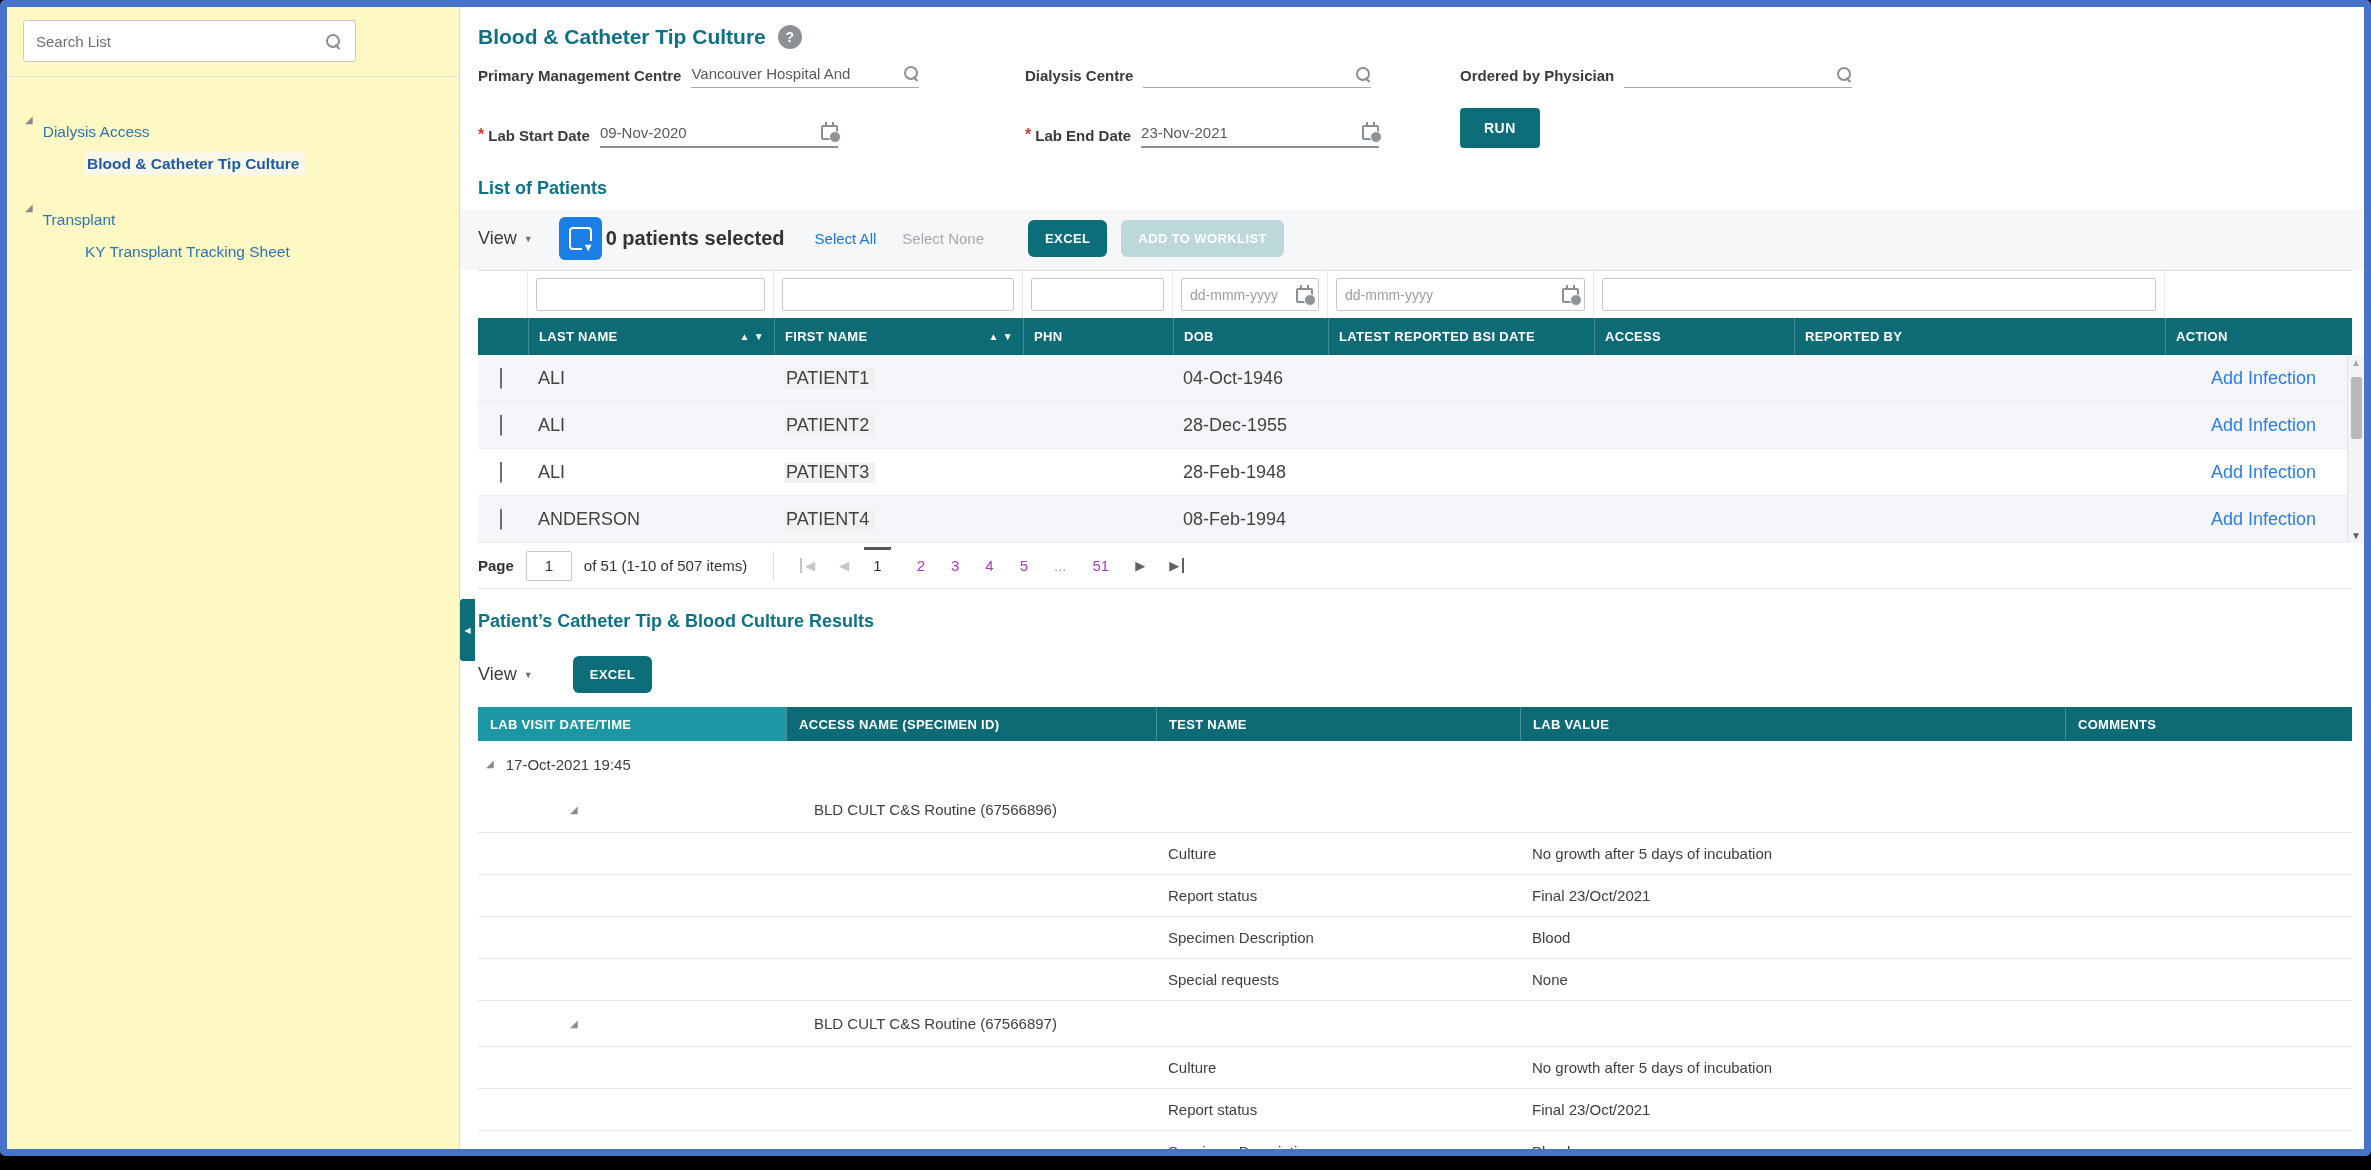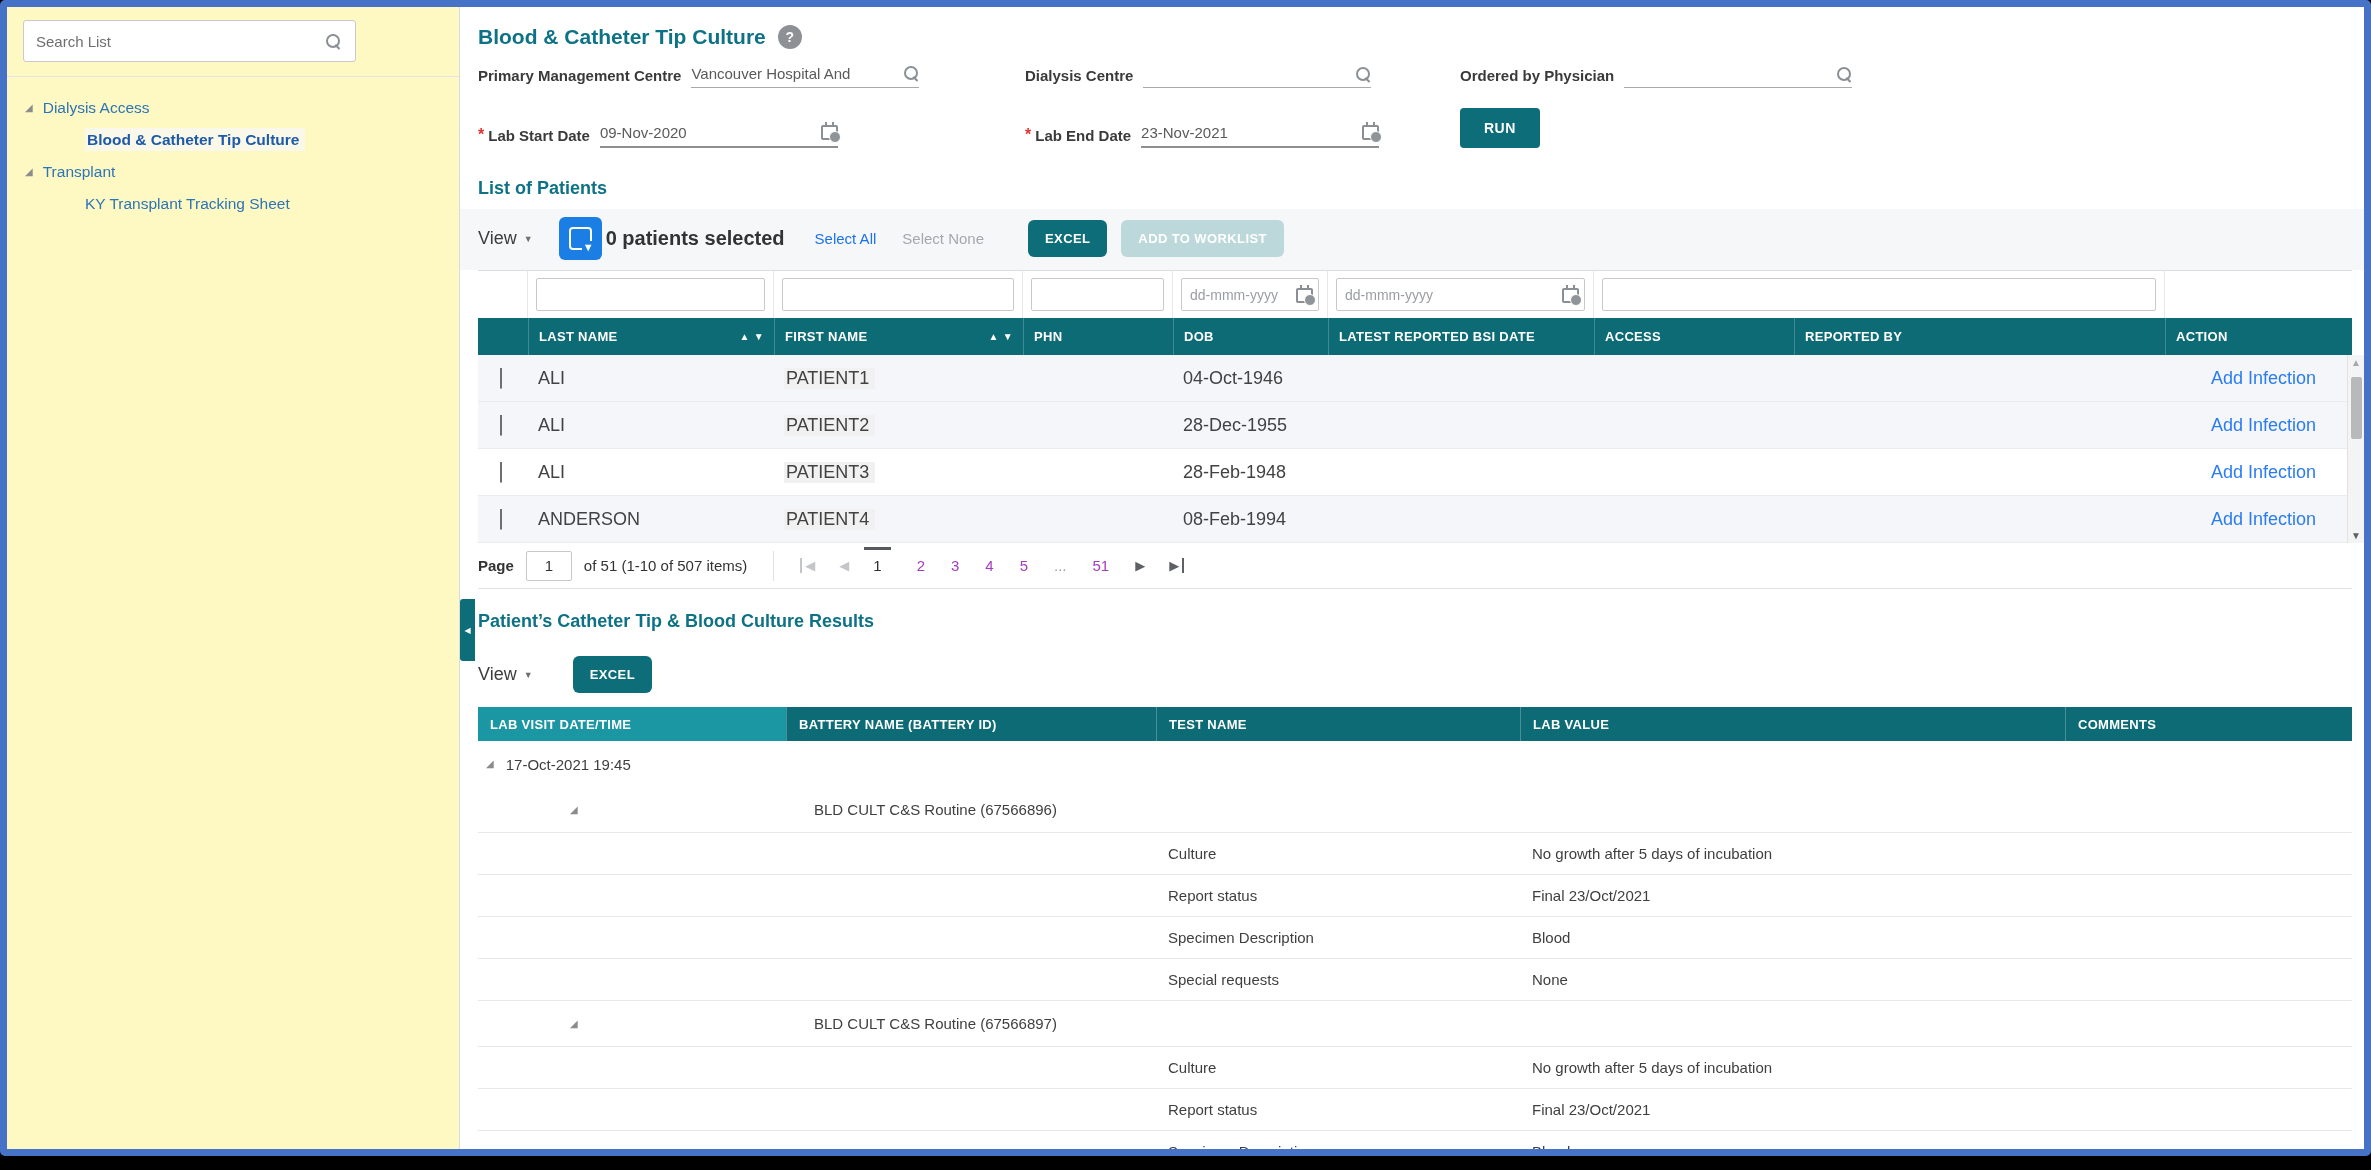--- a/index.html
+++ b/index.html
@@ -20,21 +20,21 @@
   .mag::before { content:""; position:absolute; left:0; top:0; width:10px; height:10px;
                  border:2px solid #8a8f94; border-radius:50%; }
   .mag::after { content:""; position:absolute; left:10px; top:10px; width:6px; height:2px;
                 background:#8a8f94; transform:rotate(45deg); transform-origin:0 0; }
   .search-wrap .mag { position:absolute; right:14px; top:13px; }
   .sidebar-divider { border-bottom:1px solid #e3e3e3; margin-top:14px; }
   .tree { padding:22px 0 0 18px; }
   .tree-group { display:flex; align-items:center; margin-bottom:14px; cursor:pointer; }
   .tri { font-size:10px; color:#8c8c8c; line-height:1; display:inline-block; }
   .tree-group .tri { margin-right:10px; }
-  .tree-label { color:#2e74b6; font-size:15.5px; }
+  .tree-label { color:#2e74b6; font-size:15.5px;margin-top:24px; }
   .tree-child { margin:0 0 14px 60px; cursor:pointer; }
   .tree-child-label { color:#2e74b6; font-size:15.5px; }
   .tree-child.selected .tree-child-label { color:#1e5aa7; font-weight:700; background:#faf8e9; padding:3px 6px 3px 2px; }
 
   
   .content { flex:1; padding:10px 12px 0 18px; overflow:hidden; display:flex; flex-direction:column; }
   .title-row { display:flex; align-items:center; margin:8px 0 16px; }
   .page-title { font-size:21px; font-weight:700; color:#0e7286; }
   .help { width:24px; height:24px; border-radius:50%; background:#8d9094; color:#fff; font-size:14px;
           font-weight:700; display:flex; align-items:center; justify-content:center; margin-left:12px; cursor:pointer; }
@@ -390,21 +390,21 @@
         </div>
         <div class="rtoolbar">
           <span class="view-dd">
             <span class="view-label">View</span>
             <span class="dd-arrow">▼</span>
           </span>
           <button class="excel-btn">EXCEL</button>
         </div>
         <div class="rhead rgrid" id="rhead">
             <div class="rcellh light">LAB VISIT DATE/TIME</div>
-            <div class="rcellh">BATTERY NAME (BATTERY ID)</div>
+            <div class="rcellh">ACCESS NAME (SPECIMEN ID)</div>
             <div class="rcellh">TEST NAME</div>
             <div class="rcellh">LAB VALUE</div>
             <div class="rcellh">COMMENTS</div>
           </div>
         <div id="rrows">
             <div class="rrow group-row">
               <span class="tri">◢</span>
               <span>17-Oct-2021 19:45</span>
             </div>
             <div class="rrow battery-row">

